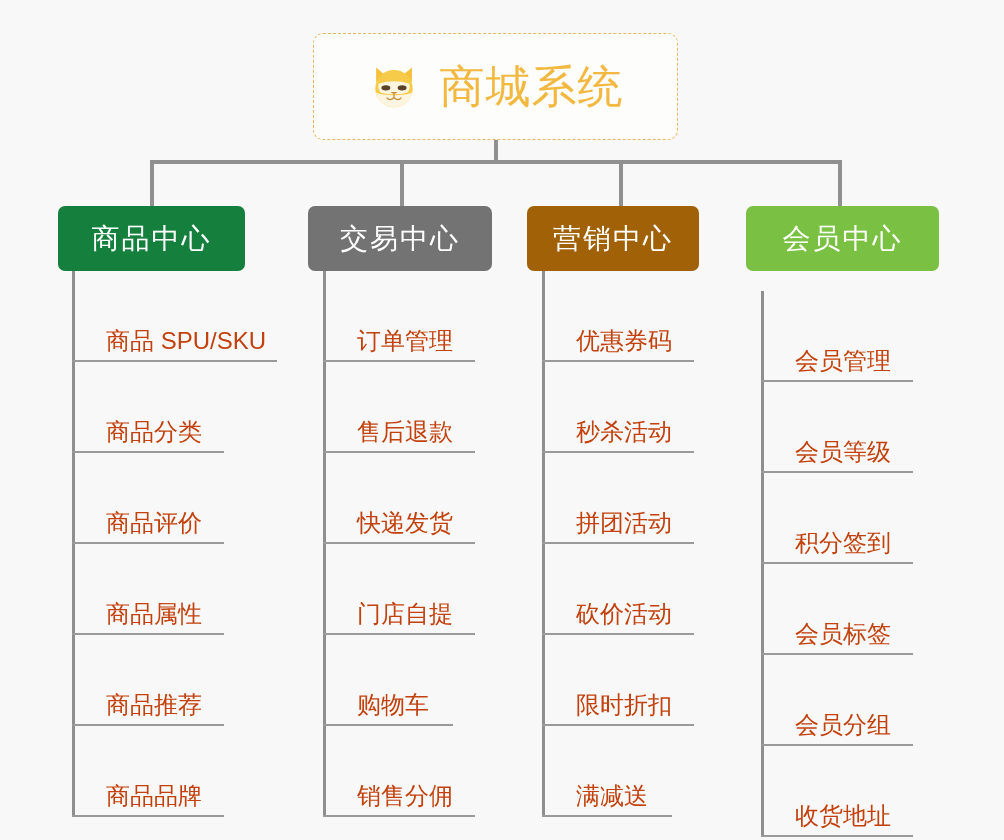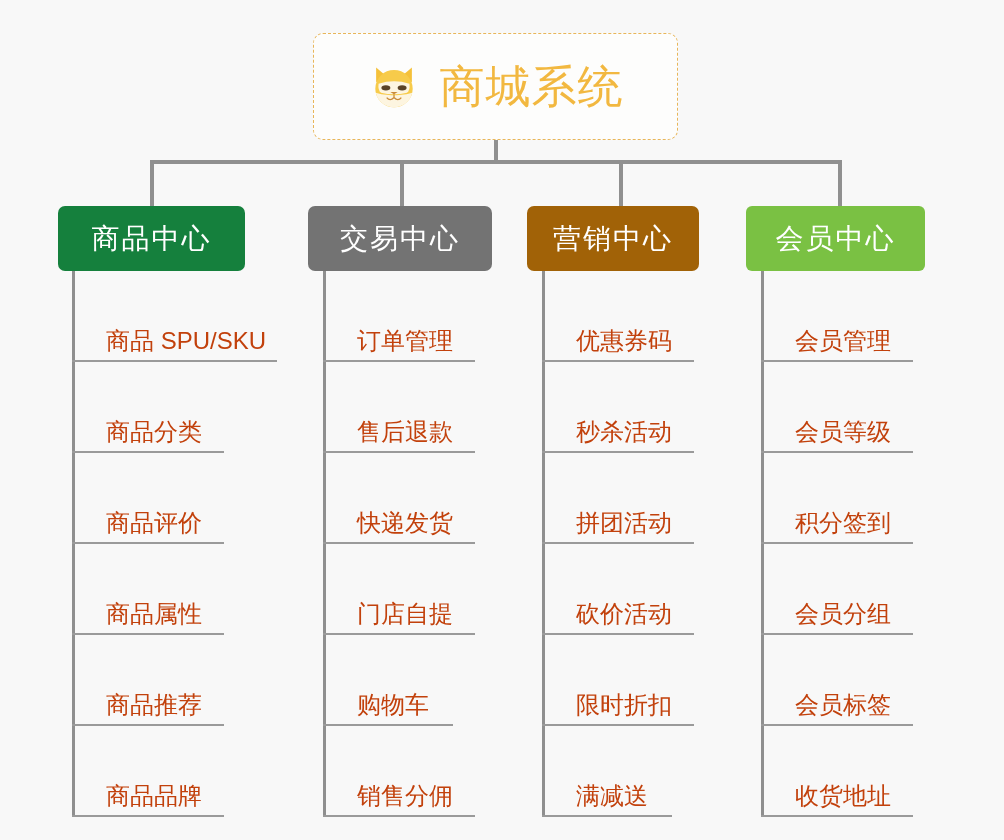--- a/index.html
+++ b/index.html
@@ -239,45 +239,45 @@
         <div class="leaf-item">
           <span class="leaf-label">限时折扣</span>
           <div class="leaf-underline" style="width: 152px;"></div>
         </div>
         <div class="leaf-item">
           <span class="leaf-label">满减送</span>
           <div class="leaf-underline" style="width: 130px;"></div>
         </div>
       </div>
       <div class="conn conn-drop" style="left: 838px;"></div>
-      <div class="cat-box" style="left: 746px; width: 179px; background: rgb(122, 193, 67); border-radius: 6px;">
+      <div class="cat-box" style="left: 746px; width: 193px; background: rgb(122, 193, 67);">
         <span>会员中心</span>
       </div>
-      <div class="leaf-col" style="left: 761px;">
+      <div class="leaf-col" style="left: 761px; margin-top: 20px;">
         <div class="leaf-spine"></div>
         <div class="leaf-item">
           <span class="leaf-label">会员管理</span>
           <div class="leaf-underline" style="width: 152px;"></div>
         </div>
         <div class="leaf-item">
           <span class="leaf-label">会员等级</span>
           <div class="leaf-underline" style="width: 152px;"></div>
         </div>
         <div class="leaf-item">
           <span class="leaf-label">积分签到</span>
           <div class="leaf-underline" style="width: 152px;"></div>
         </div>
         <div class="leaf-item">
+          <span class="leaf-label">会员标签</span>
+          <div class="leaf-underline" style="width: 152px;"></div>
+        </div>
+        <div class="leaf-item">
           <span class="leaf-label">会员分组</span>
           <div class="leaf-underline" style="width: 152px;"></div>
         </div>
         <div class="leaf-item">
-          <span class="leaf-label">会员标签</span>
-          <div class="leaf-underline" style="width: 152px;"></div>
-        </div>
-        <div class="leaf-item">
           <span class="leaf-label">收货地址</span>
           <div class="leaf-underline" style="width: 152px;"></div>
         </div>
       </div>
     </div>
 
 </div>
 
 </body></html>

